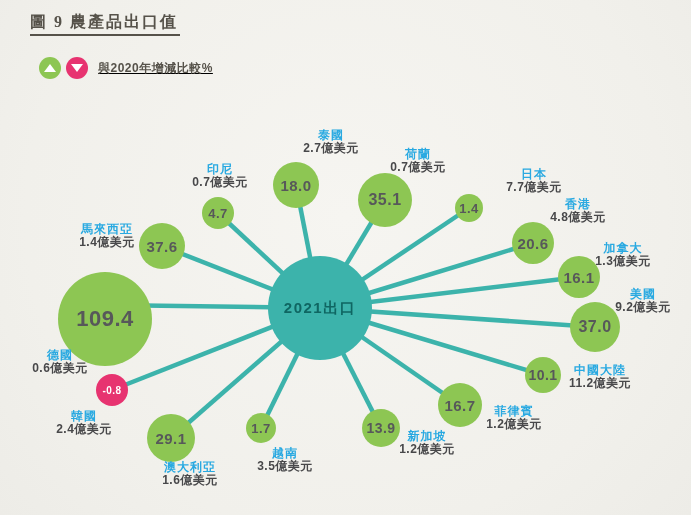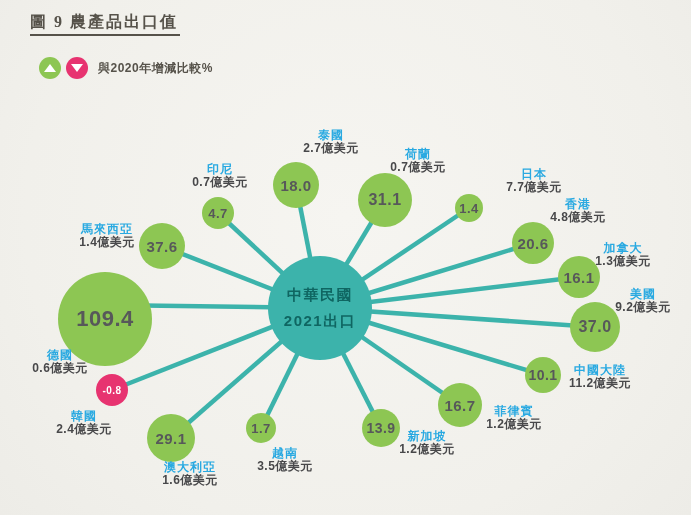--- a/index.html
+++ b/index.html
@@ -12,21 +12,21 @@
   .page-title{
     position:absolute;left:30px;top:12px;
     font-family:"Liberation Serif","DejaVu Serif",serif;
     font-size:16px;font-weight:bold;color:var(--title_text,#56524a);
     letter-spacing:2px;
     padding:0 2px 1px 0;
     border-bottom:2px solid var(--title_text,#56524a);
   }
   .legend{
     position:absolute;left:39px;top:57px;
-    display:flex;align-items:center;gap:5px;
+    display:flex;align-items:center;gap:5px;text-decoration:underline;
   }
   .legend-dot{
     width:22px;height:22px;border-radius:50%;
     display:flex;align-items:center;justify-content:center;
     flex:0 0 auto;
   }
   .legend-dot.up{background:var(--green,#8dc653);}
   .legend-dot.down{background:var(--pink,#e73370);}
   .tri-up{width:0;height:0;border-left:6px solid transparent;border-right:6px solid transparent;border-bottom:8px solid #fff;}
   .tri-down{width:0;height:0;border-left:6px solid transparent;border-right:6px solid transparent;border-top:8px solid #fff;}
@@ -103,21 +103,21 @@
       <div class="bubble" style="left: 202px; top: 197px; width: 32px; height: 32px; font-size: 13px;">4.7</div>
       <div class="node-label" style="left: 220px; top: 163px;">
         <div class="country">印尼</div>
         <div class="amount">0.7億美元</div>
       </div>
       <div class="bubble" style="left: 273px; top: 162px; width: 46px; height: 46px; font-size: 15px;">18.0</div>
       <div class="node-label" style="left: 331px; top: 129px;">
         <div class="country">泰國</div>
         <div class="amount">2.7億美元</div>
       </div>
-      <div class="bubble" style="left: 358px; top: 173px; width: 54px; height: 54px; font-size: 16px;">31.1</div>
+      <div class="bubble" style="left: 358px; top: 173px; width: 54px; height: 54px; font-size: 16px;">35.1</div>
       <div class="node-label" style="left: 418px; top: 148px;">
         <div class="country">荷蘭</div>
         <div class="amount">0.7億美元</div>
       </div>
       <div class="bubble" style="left: 455px; top: 194px; width: 28px; height: 28px; font-size: 13px;">1.4</div>
       <div class="node-label" style="left: 500px; top: 168px; margin-left: 34px;">
         <div class="country">日本</div>
         <div class="amount">7.7億美元</div>
       </div>
       <div class="bubble" style="left: 512px; top: 222px; width: 42px; height: 42px; font-size: 15px;">20.6</div>
@@ -166,17 +166,16 @@
         <div class="amount">2.4億美元</div>
       </div>
       <div class="bubble" style="left: 58px; top: 272px; width: 94px; height: 94px; font-size: 22px;">109.4</div>
       <div class="node-label" style="left: 60px; top: 349px;">
         <div class="country">德國</div>
         <div class="amount">0.6億美元</div>
       </div>
     </div>
 
   <div class="center-circle">
-    <div>中華民國</div>
     <div>2021出口</div>
   </div>
 
 </div>
 
 </body></html>

